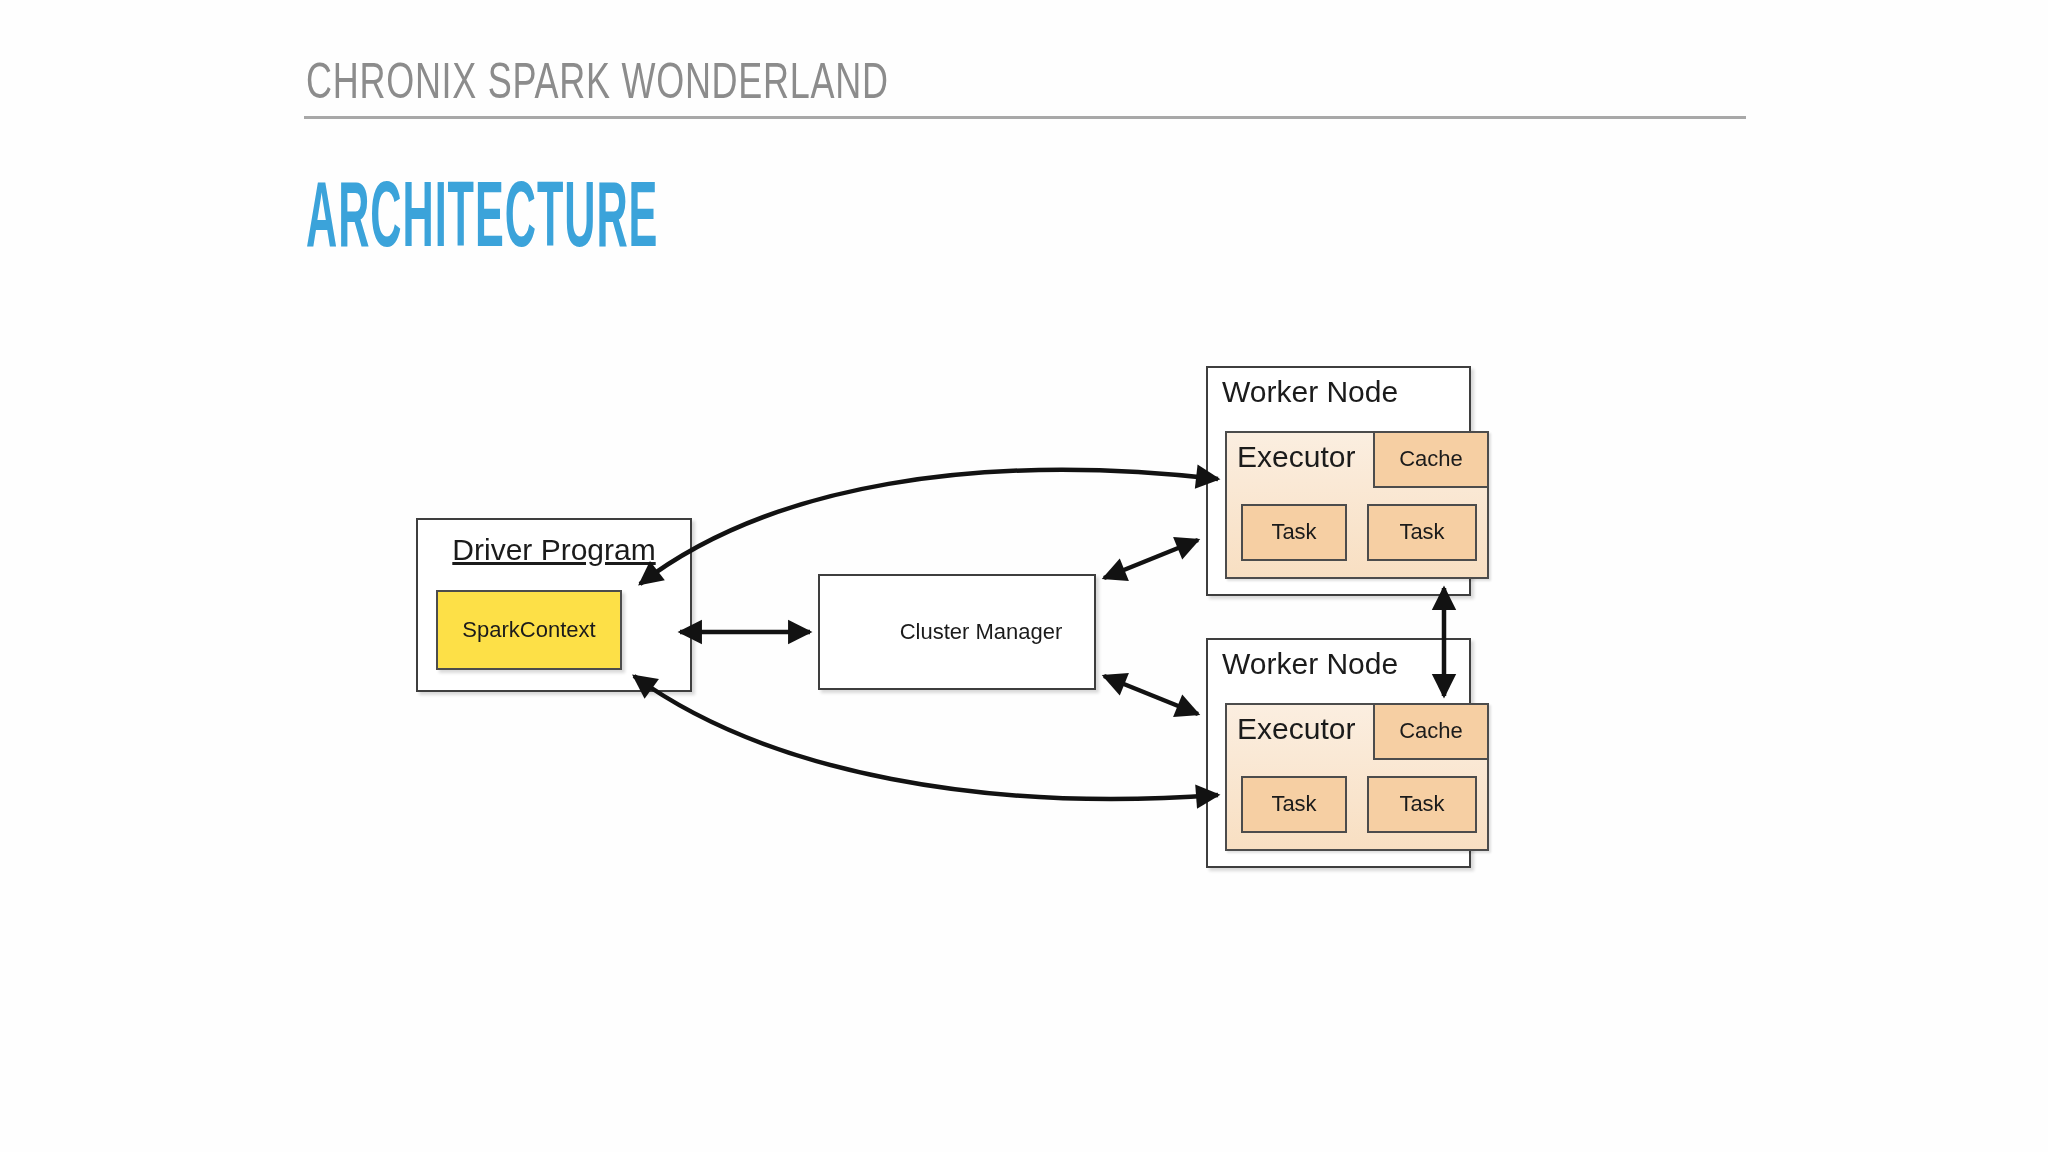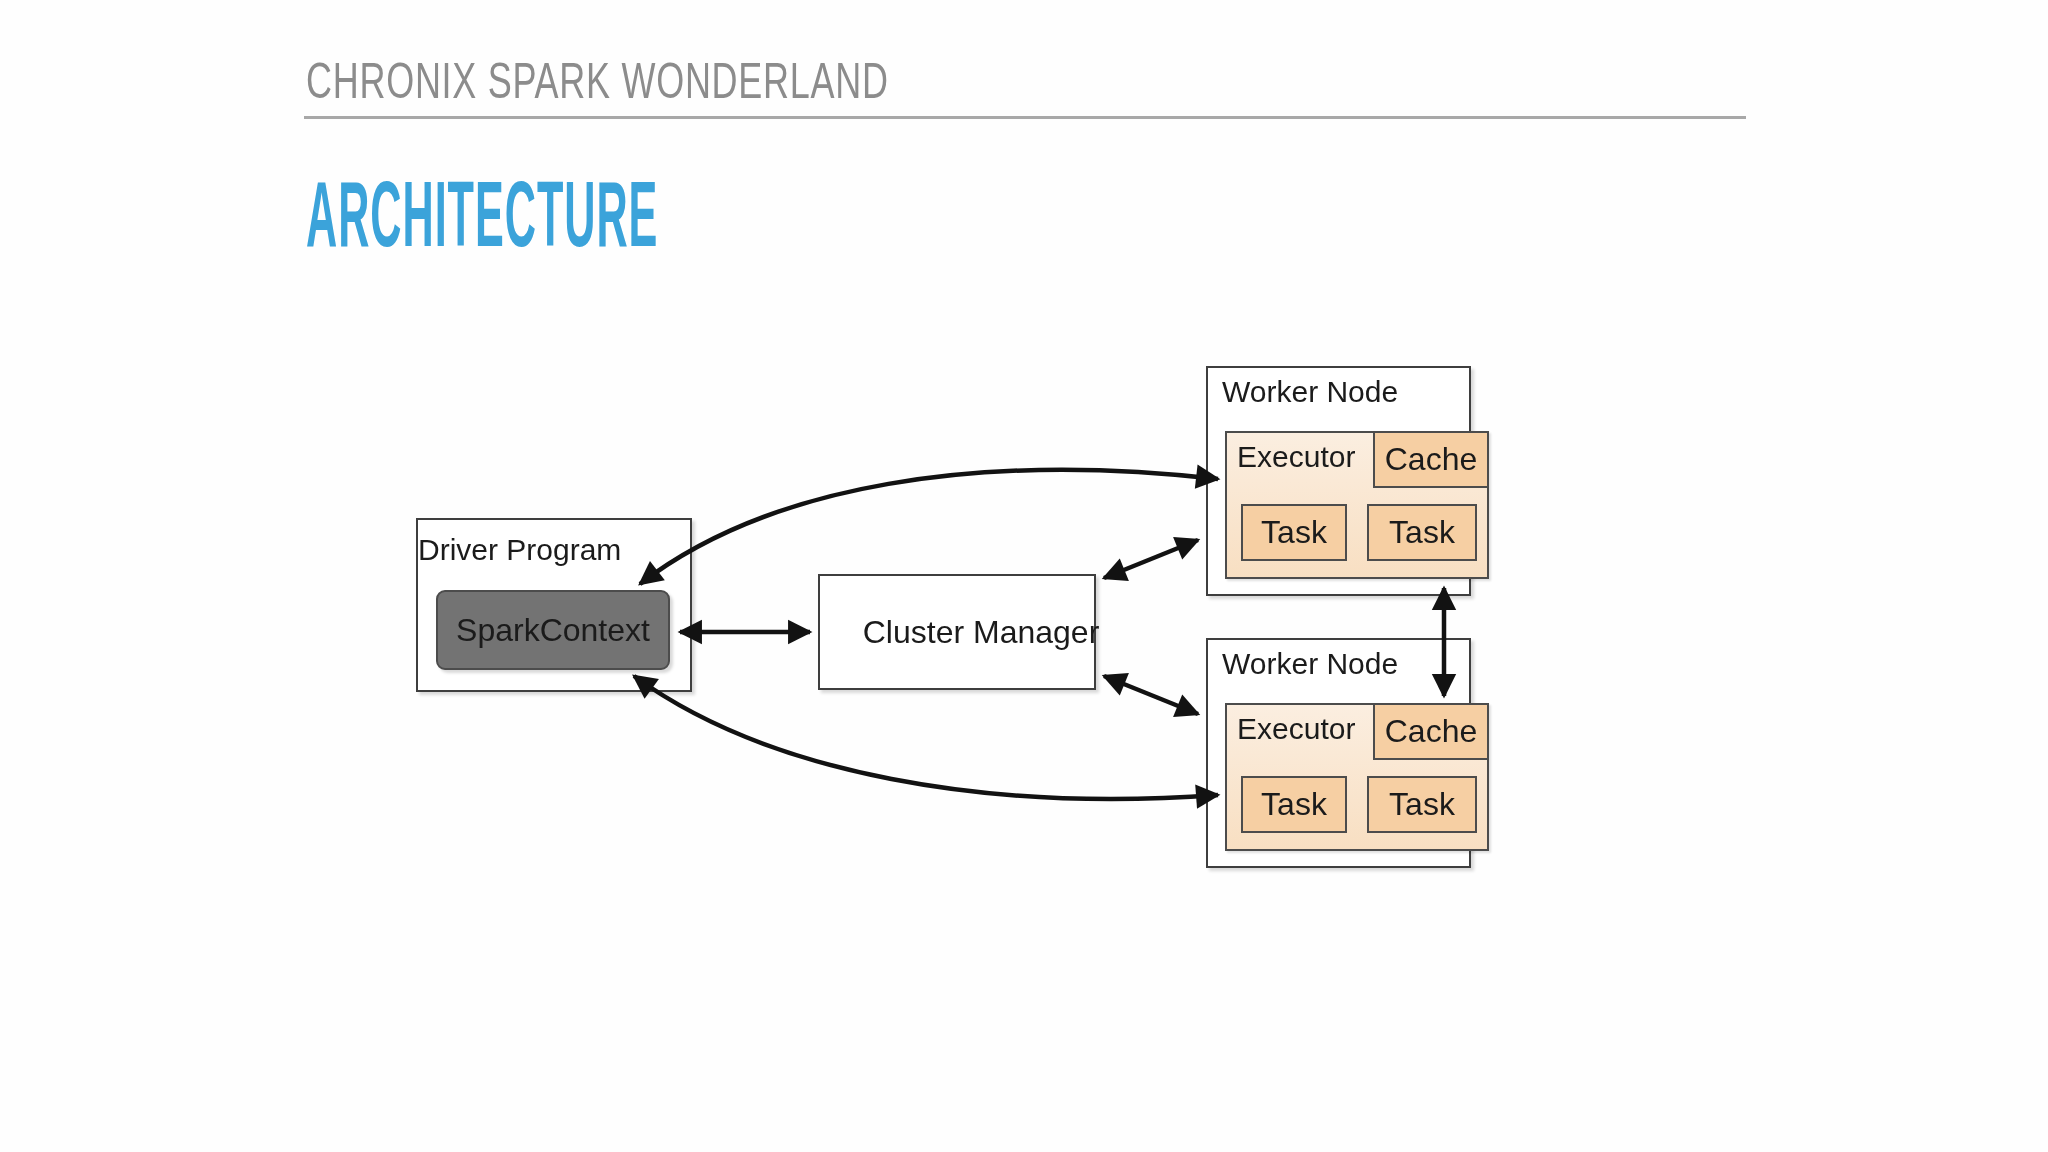--- a/index.html
+++ b/index.html
@@ -21,42 +21,42 @@
     transform:scaleX(0.47);transform-origin:left top;
   }
 
   
   .box{position:absolute;border:2px solid #3e3e3e;background:#ffffff;
        box-shadow:3px 3px 3px rgba(0,0,0,0.15);box-sizing:border-box;}
   .label{color:#1b1b1b;font-size:30px;line-height:1.2;white-space:nowrap;}
   .center{display:flex;align-items:center;justify-content:center;}
 
   .driver{left:416px;top:518px;width:276px;height:174px;}
-  .driver .label{position:absolute;top:12px;left:0;width:100%;}
-  .spark{left:436px;top:590px;width:234px;height:80px;background:#737373;border-color:#4c4c4c;border-radius:9px;}
+  .driver .label{position:absolute;top:12px;left:0;width:100%;text-align:center;text-decoration:underline;}
+  .spark{left:436px;top:590px;width:186px;height:80px;background:#fde047;border-color:#4c4c4c;}
   .cluster{left:818px;top:574px;width:278px;height:116px;padding-left:48px;}
 
   .worker{position:absolute;width:265px;height:230px;border:2px solid #3e3e3e;background:#ffffff;
           box-shadow:3px 3px 3px rgba(0,0,0,0.15);box-sizing:border-box;text-decoration:underline;}
   .worker-top{left:1206px;top:366px;}
   .worker-bottom{left:1206px;top:638px;}
   .worker > .label{position:absolute;left:14px;top:6px;}
 
   .executor{position:absolute;left:17px;top:63px;width:264px;height:148px;
             border:2px solid #4c4c4c;box-sizing:border-box;
             background:linear-gradient(180deg,#fbeee0 0%,#f8dfc2 100%);
             box-shadow:2px 2px 2px rgba(0,0,0,0.12);text-align:right;}
   .executor > .label{position:absolute;left:10px;top:6px;}
   .cache{position:absolute;top:-2px;right:-2px;width:116px;height:57px;
          background:#f6cfa3;border:2px solid #4c4c4c;box-sizing:border-box;}
   .task{position:absolute;top:71px;width:106px;height:57px;
         background:#f6cfa3;border:2px solid #4c4c4c;box-sizing:border-box;}
   .task.t1{left:14px;}
   .task.t2{left:140px;width:110px;}
-  .cache .label,.task .label,.spark .label,.cluster .label{font-size:32px;}
+  .cache .label,.task .label,.spark .label,.cluster .label{font-size:22px;}
 
   
   svg.arrows{position:absolute;left:0;top:0;z-index:6;pointer-events:none;}
   .boxlayer{position:absolute;left:0;top:0;z-index:2;width:100%;height:100%;}
 </style>
 </head>
 <body>
 
 <div class="slide">
 

